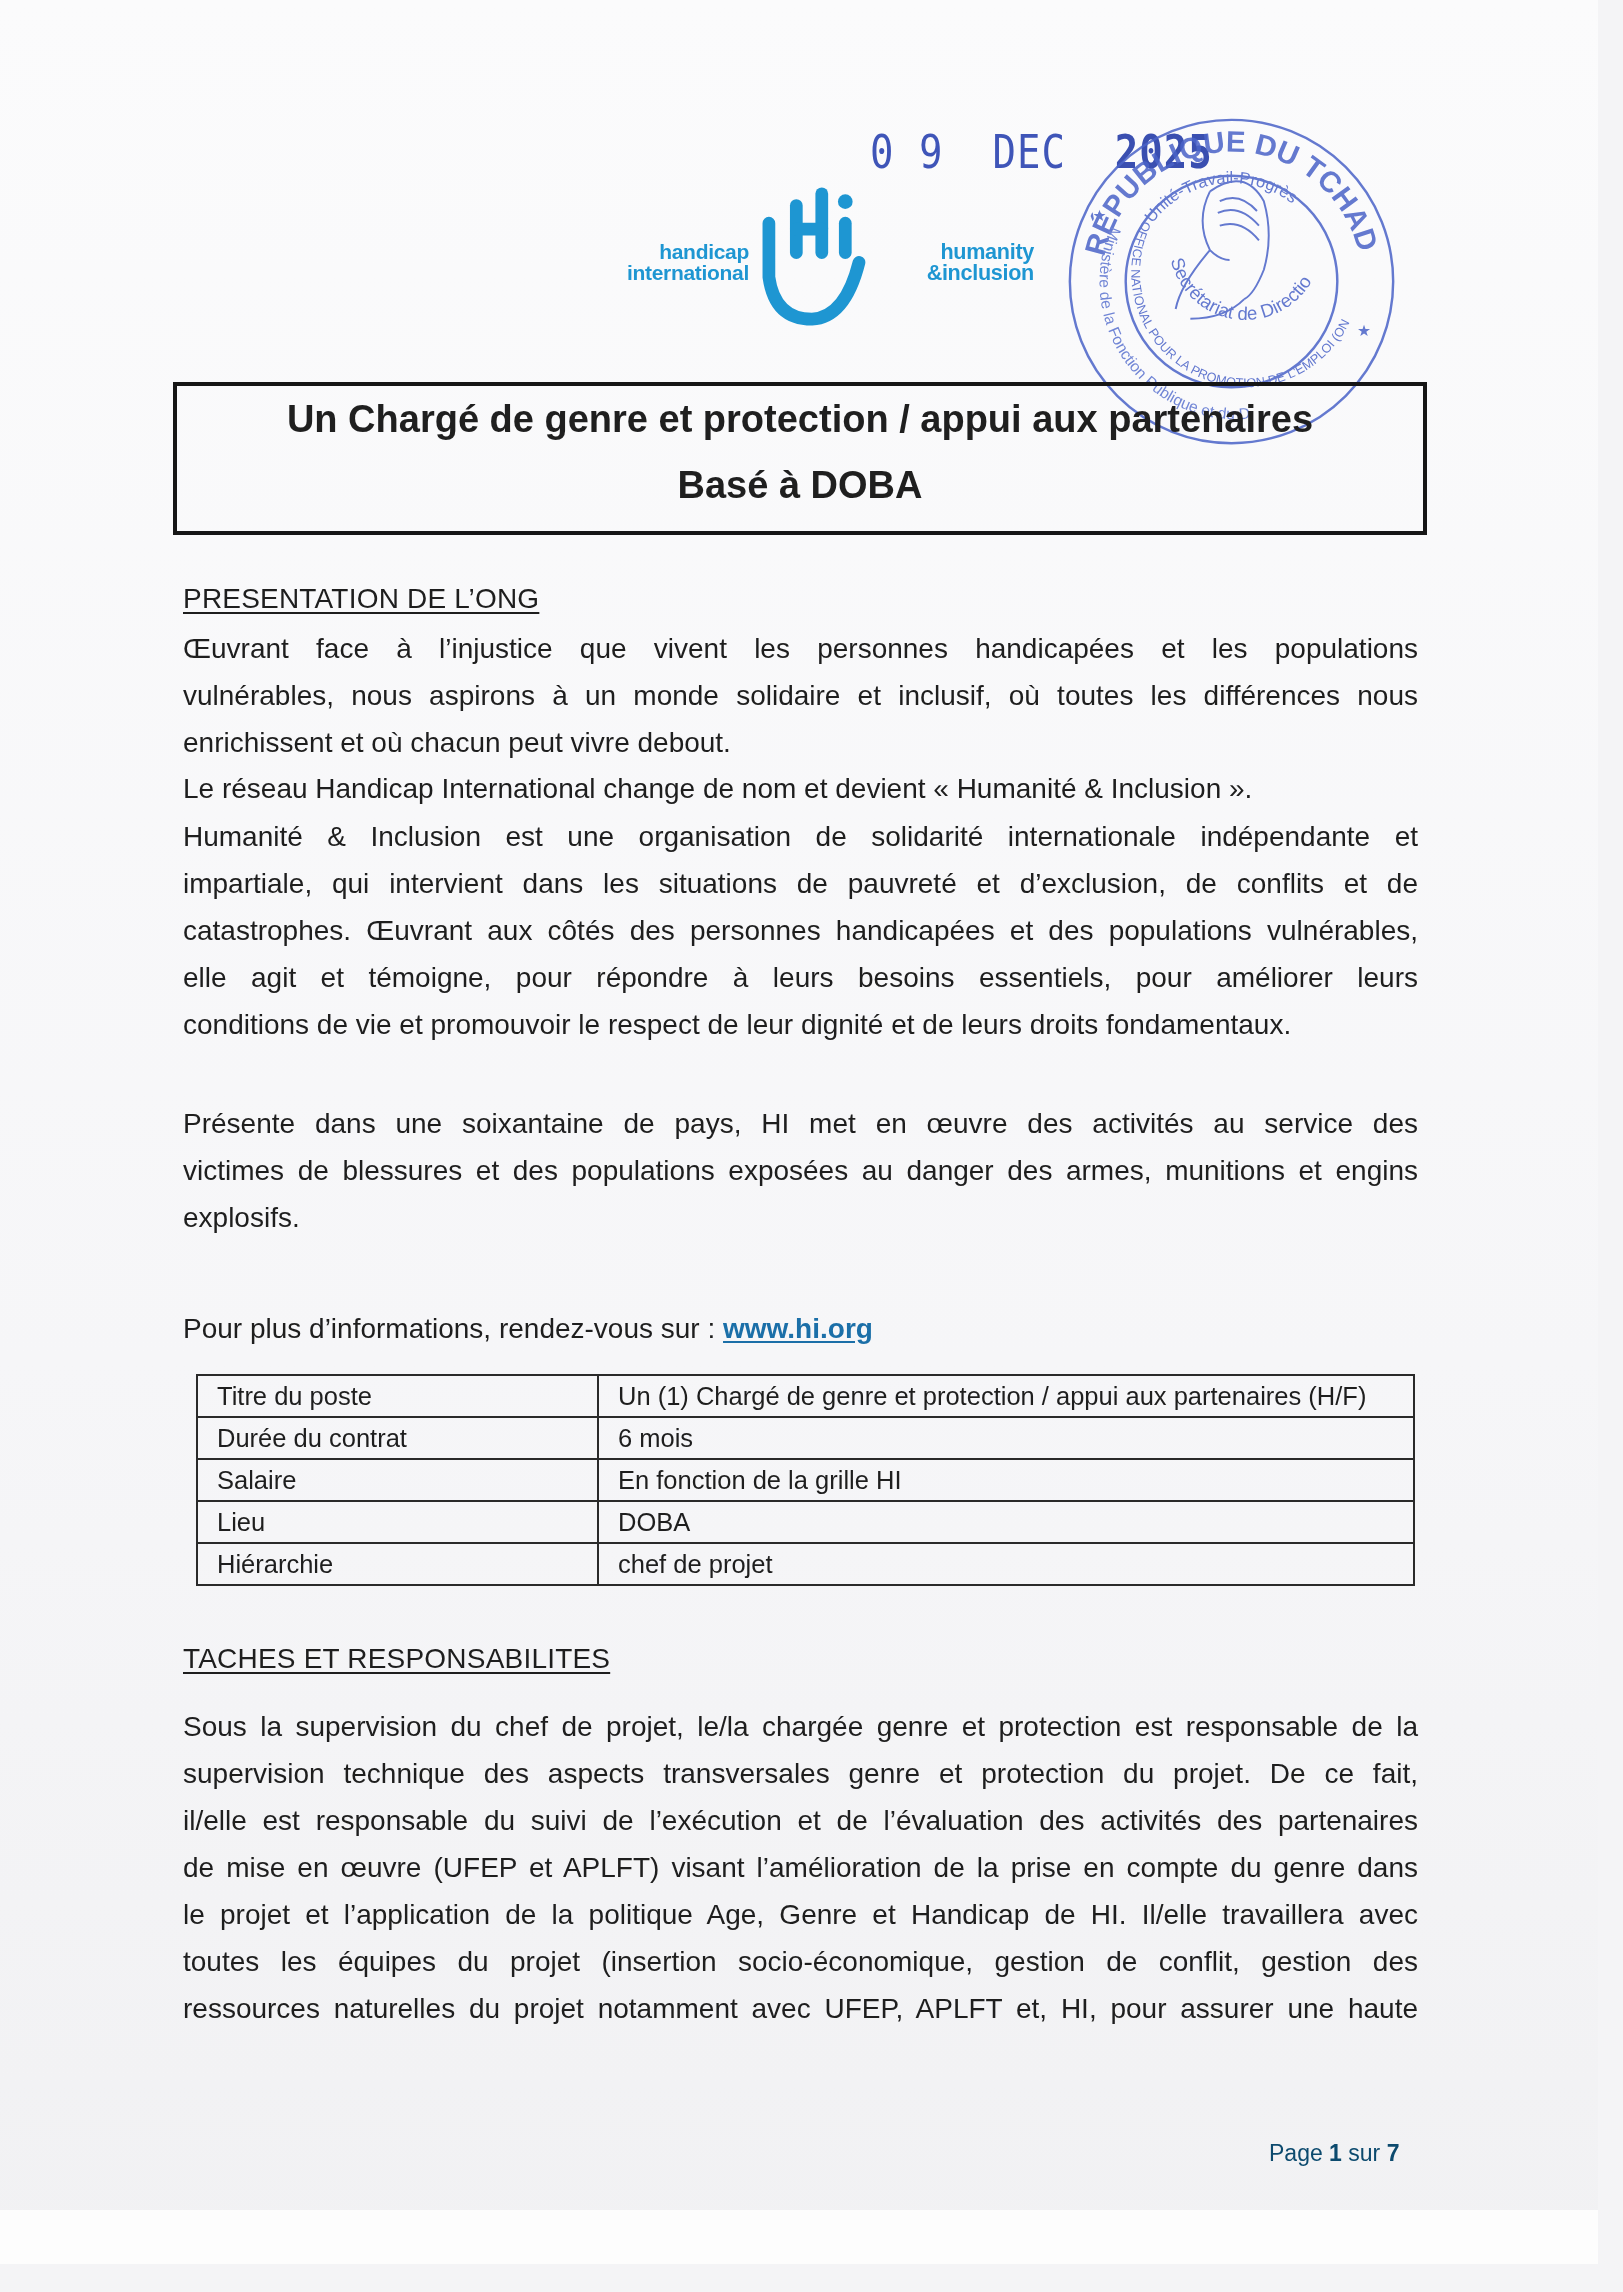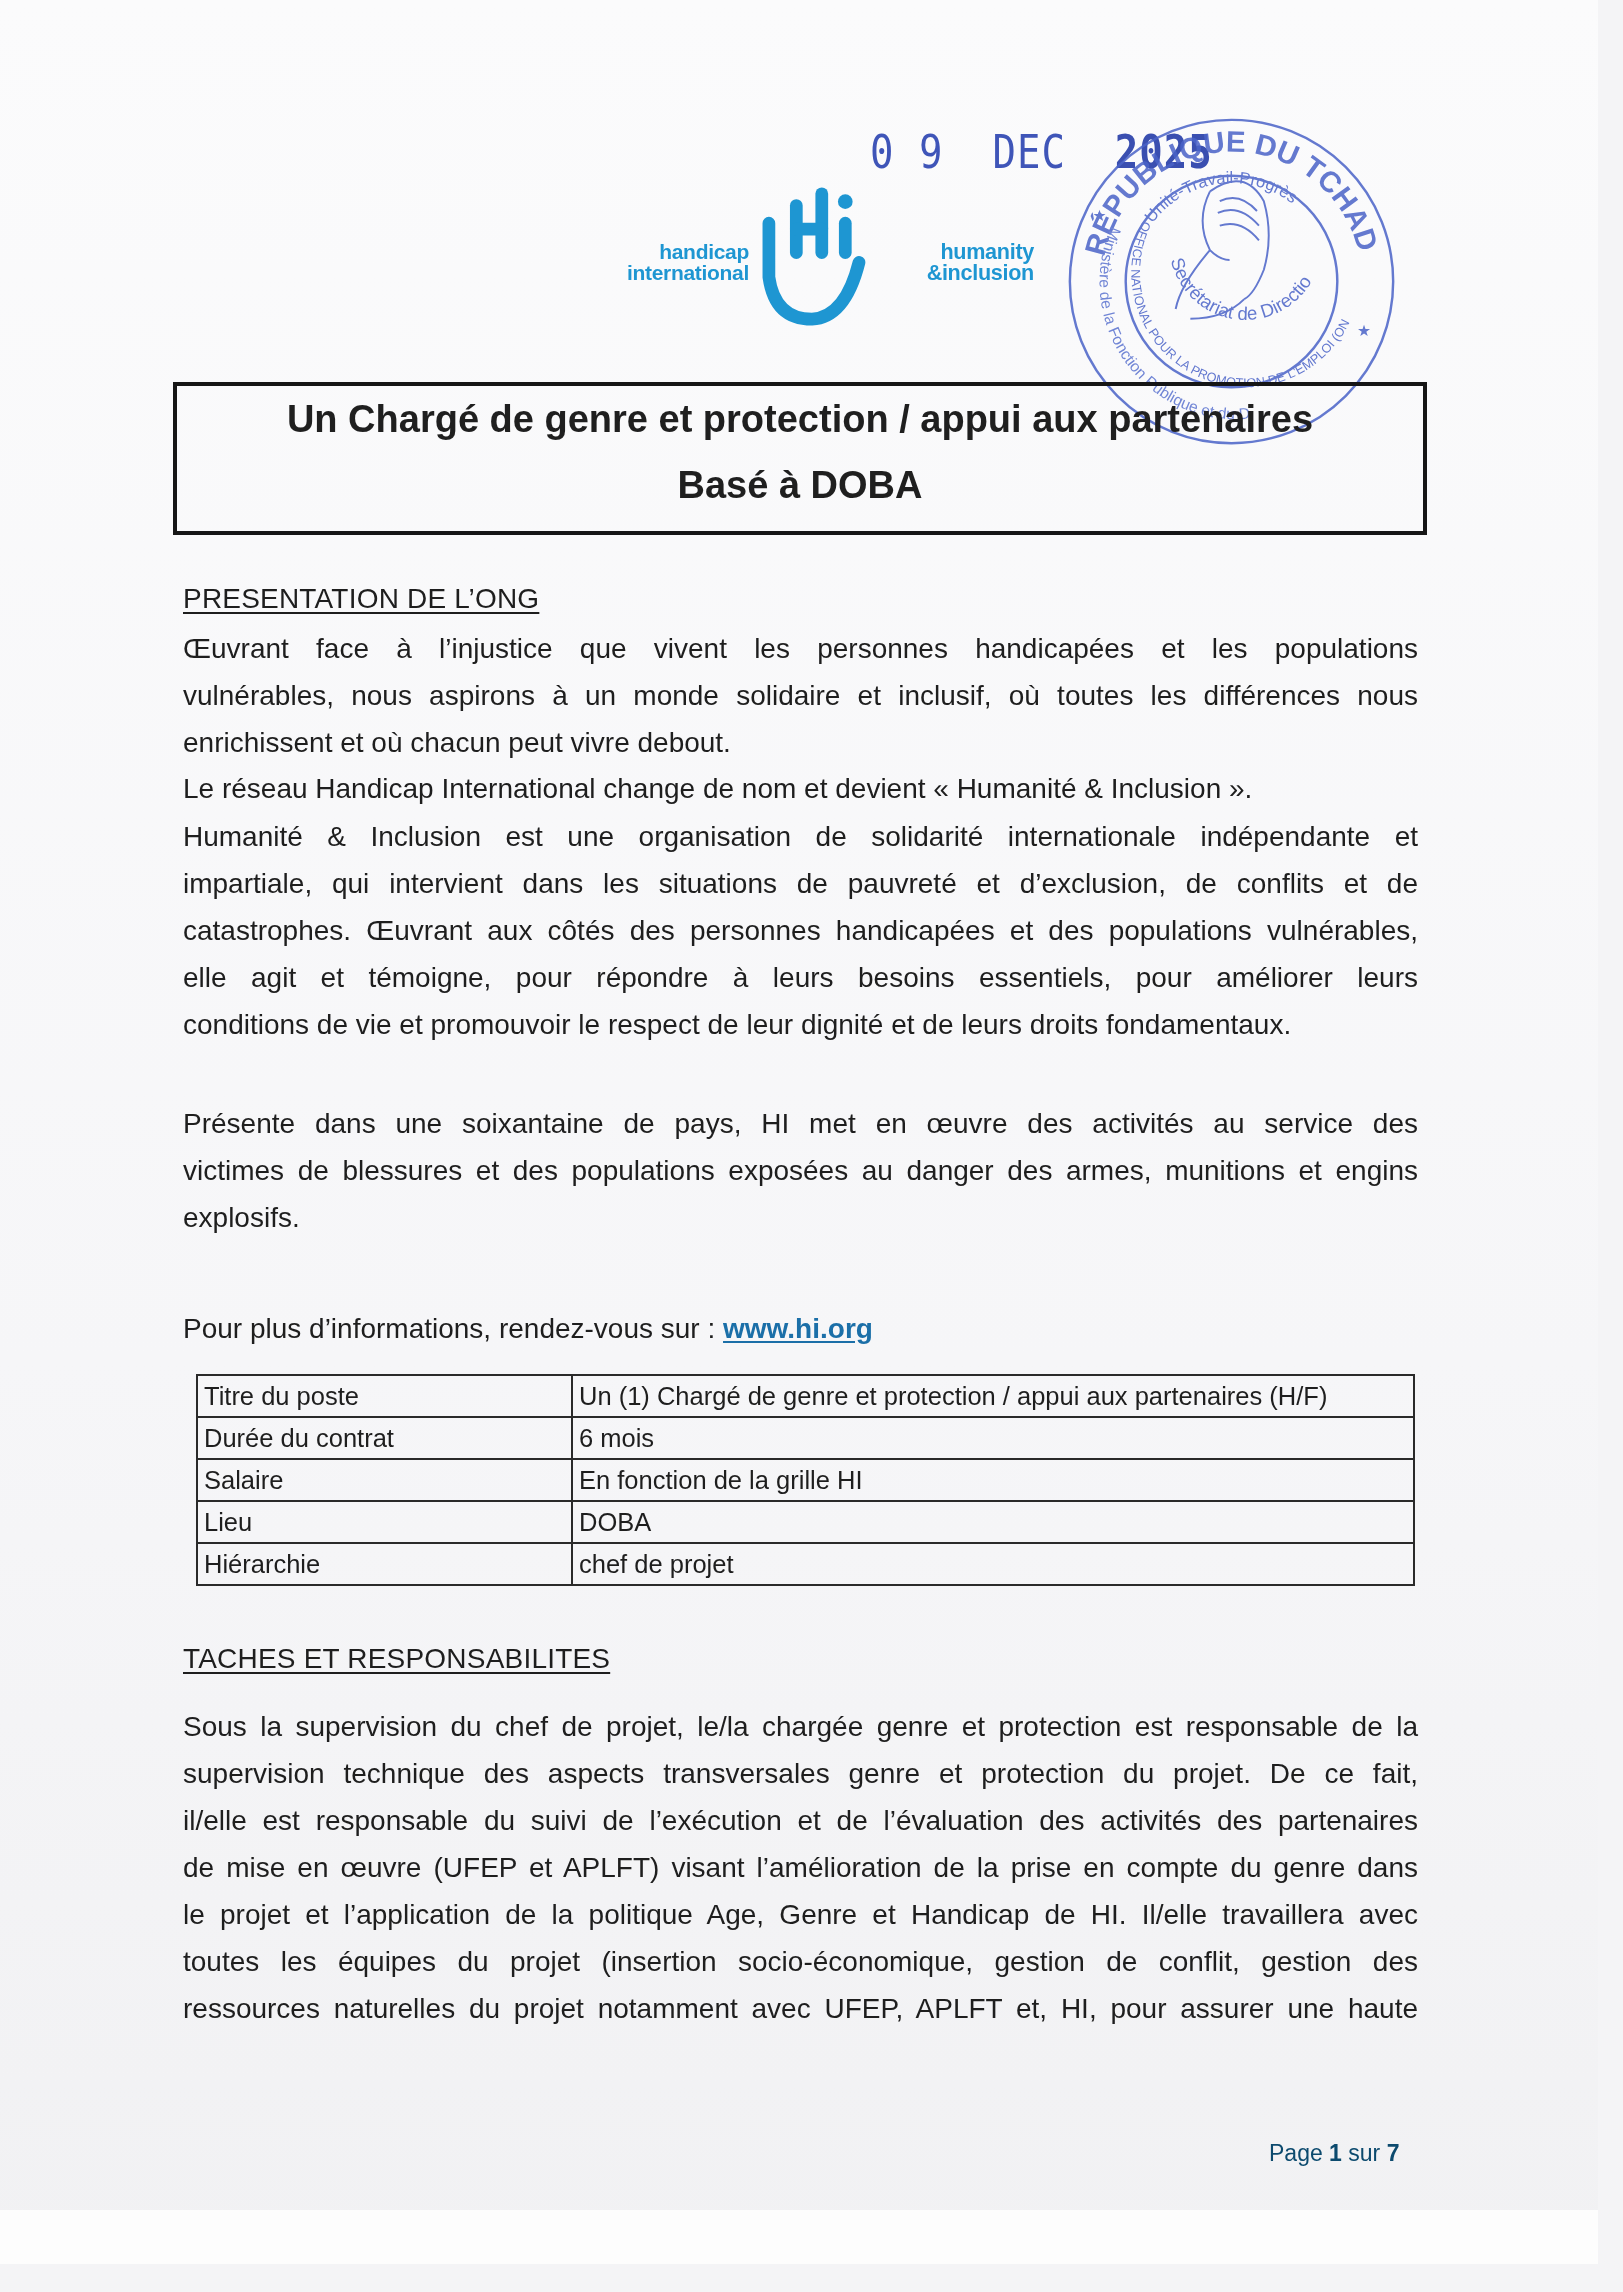--- a/index.html
+++ b/index.html
@@ -64,21 +64,21 @@
     .para .line { display: block; height: 47px; text-align: justify; text-align-last: justify; white-space: nowrap; overflow: visible; }
     .para .line.last { text-align-last: left; }
     .link { color: #1b6fa8; text-decoration: underline; font-weight: bold; text-underline-offset: 2.9px; }
 
     
     .info-table {
       left: 196px; top: 1374px; width: 1219px; border-collapse: collapse;
       font-size: 25.5px; color: #1e1e1e;
     }
     .info-table td {
-      border: 2px solid #2a2a2a; height: 40px; padding: 0 6px; vertical-align: middle;
+      border: 2px solid #2a2a2a; height: 40px; padding: 0 19px; vertical-align: middle;
     }
     .info-table td.k { width: 361px; }
 
     .footer {
       left: 1269px; top: 2140px; font-size: 23px; color: #0c4a6e;
     }
     .footer b { font-weight: bold; }
   </style>
 </head>
 <body>

